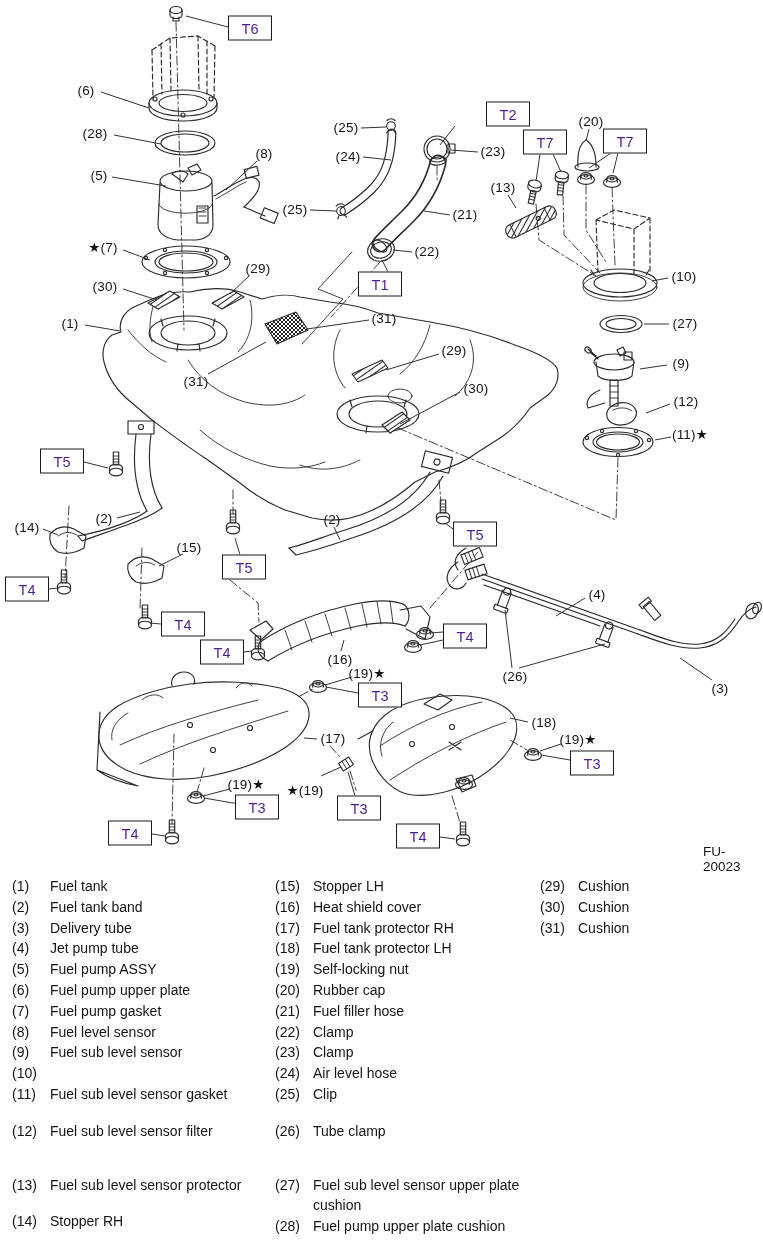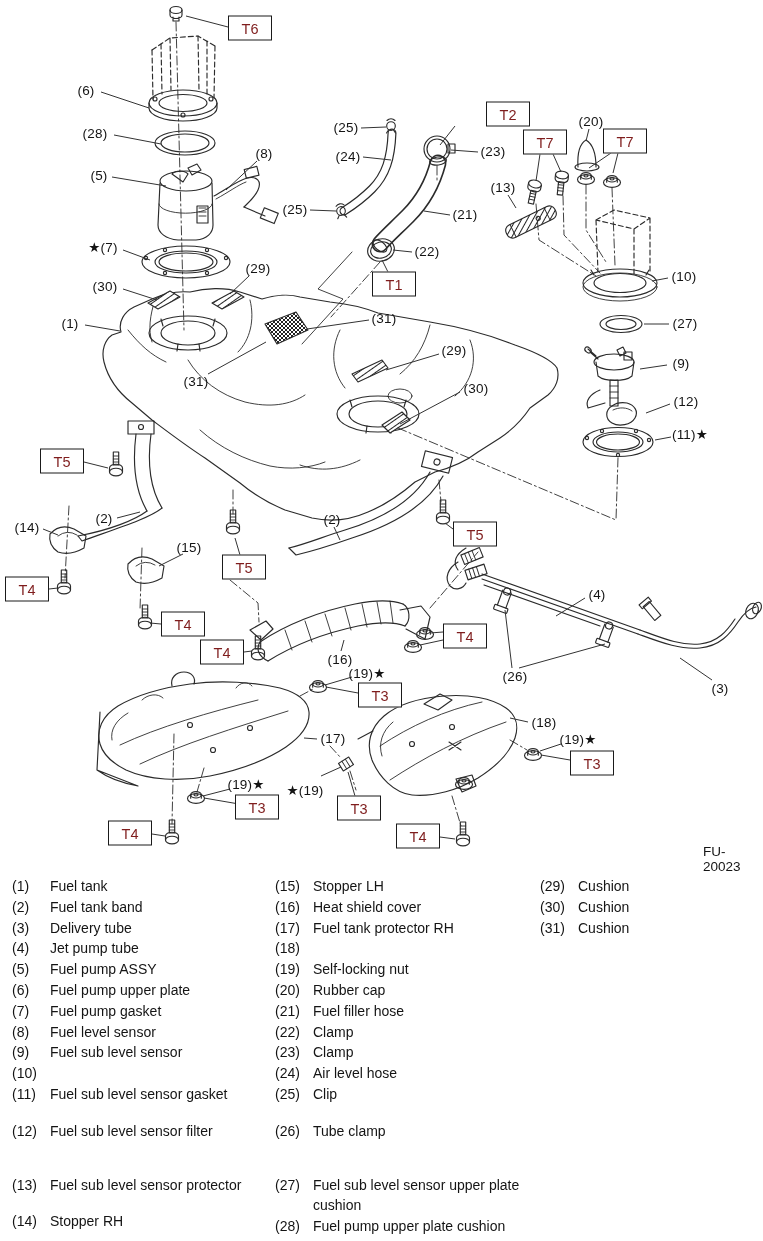--- a/index.html
+++ b/index.html
@@ -4,21 +4,21 @@
 <style>
   html,body{margin:0;padding:0;background:#ffffff;}
   body{width:763px;height:1241px;overflow:hidden;font-family:"Liberation Sans",sans-serif;color:#111;}
   #diagram{position:absolute;left:0;top:0;width:763px;height:868px;}
   #artwork{position:absolute;left:0;top:0;z-index:0;}
   #leader-overlay{position:absolute;left:0;top:0;z-index:1;}
   .callout{position:absolute;transform:translate(-50%,-50%);font-size:13.5px;letter-spacing:.2px;
            color:#141414;white-space:nowrap;z-index:2;}
   .toolbox{position:absolute;transform:translate(-50%,-50%);width:42px;height:23px;
            border:1.7px solid #1a1a1a;background:#fff;display:flex;align-items:center;
-           justify-content:center;font-size:14.5px;color:#7f1d1d;z-index:3;}
+           justify-content:center;font-size:14.5px;color:#4c1d95;z-index:3;}
   .fig-code{position:absolute;left:703px;top:844px;font-size:13.5px;color:#141414;z-index:2;}
   
   .ln{stroke:#2b2b2b;fill:none;stroke-width:1.15;stroke-linecap:round;stroke-linejoin:round;}
   .thin{stroke-width:.9;}
   .dash{stroke-dasharray:5 3;}
   .ddot{stroke-dasharray:9 3 2 3;stroke-width:.9;}
   .lead{stroke:#333;stroke-width:1;}
   
   #parts-list{position:absolute;left:0;top:876px;width:763px;display:flex;padding-left:12px;box-sizing:border-box;z-index:2;}
   .pl-col{flex:none;}
@@ -429,21 +429,21 @@
     <div class="callout" style="left: 333px; top: 738px;">(17)</div>
     <div class="callout" style="left: 544px; top: 722px;">(18)</div>
     <div class="callout" style="left: 367px; top: 673px;">(19)★</div>
     <div class="callout" style="left: 246px; top: 784px;">(19)★</div>
     <div class="callout" style="left: 305px; top: 778px; margin-top: 12px;">★(19)</div>
     <div class="callout" style="left: 578px; top: 739px;">(19)★</div>
     <div class="toolbox" style="left: 250px; top: 28px;">T6</div>
     <div class="toolbox" style="left: 464px; top: 114px; margin-left: 44px;">T2</div>
     <div class="toolbox" style="left: 545px; top: 142px;">T7</div>
     <div class="toolbox" style="left: 625px; top: 141px;">T7</div>
-    <div class="toolbox" style="left: 394px; top: 284px;">T1</div>
+    <div class="toolbox" style="left: 380px; top: 284px;">T1</div>
     <div class="toolbox" style="left: 62px; top: 461px;">T5</div>
     <div class="toolbox" style="left: 475px; top: 534px;">T5</div>
     <div class="toolbox" style="left: 244px; top: 567px;">T5</div>
     <div class="toolbox" style="left: 27px; top: 589px;">T4</div>
     <div class="toolbox" style="left: 183px; top: 624px;">T4</div>
     <div class="toolbox" style="left: 222px; top: 652px;">T4</div>
     <div class="toolbox" style="left: 465px; top: 636px;">T4</div>
     <div class="toolbox" style="left: 130px; top: 833px;">T4</div>
     <div class="toolbox" style="left: 418px; top: 836px;">T4</div>
     <div class="toolbox" style="left: 380px; top: 695px;">T3</div>
@@ -518,20 +518,21 @@
       <div class="pl-item">
         <span class="pl-no">(16)</span>
         <span class="pl-name">Heat shield cover</span>
       </div>
       <div class="pl-item">
         <span class="pl-no">(17)</span>
         <span class="pl-name">Fuel tank protector RH</span>
       </div>
       <div class="pl-item">
         <span class="pl-no">(18)</span>
+        <span class="pl-name">Fuel tank protector LH</span>
       </div>
       <div class="pl-item">
         <span class="pl-no">(19)</span>
         <span class="pl-name">Self-locking nut</span>
       </div>
       <div class="pl-item">
         <span class="pl-no">(20)</span>
         <span class="pl-name">Rubber cap</span>
       </div>
       <div class="pl-item">

